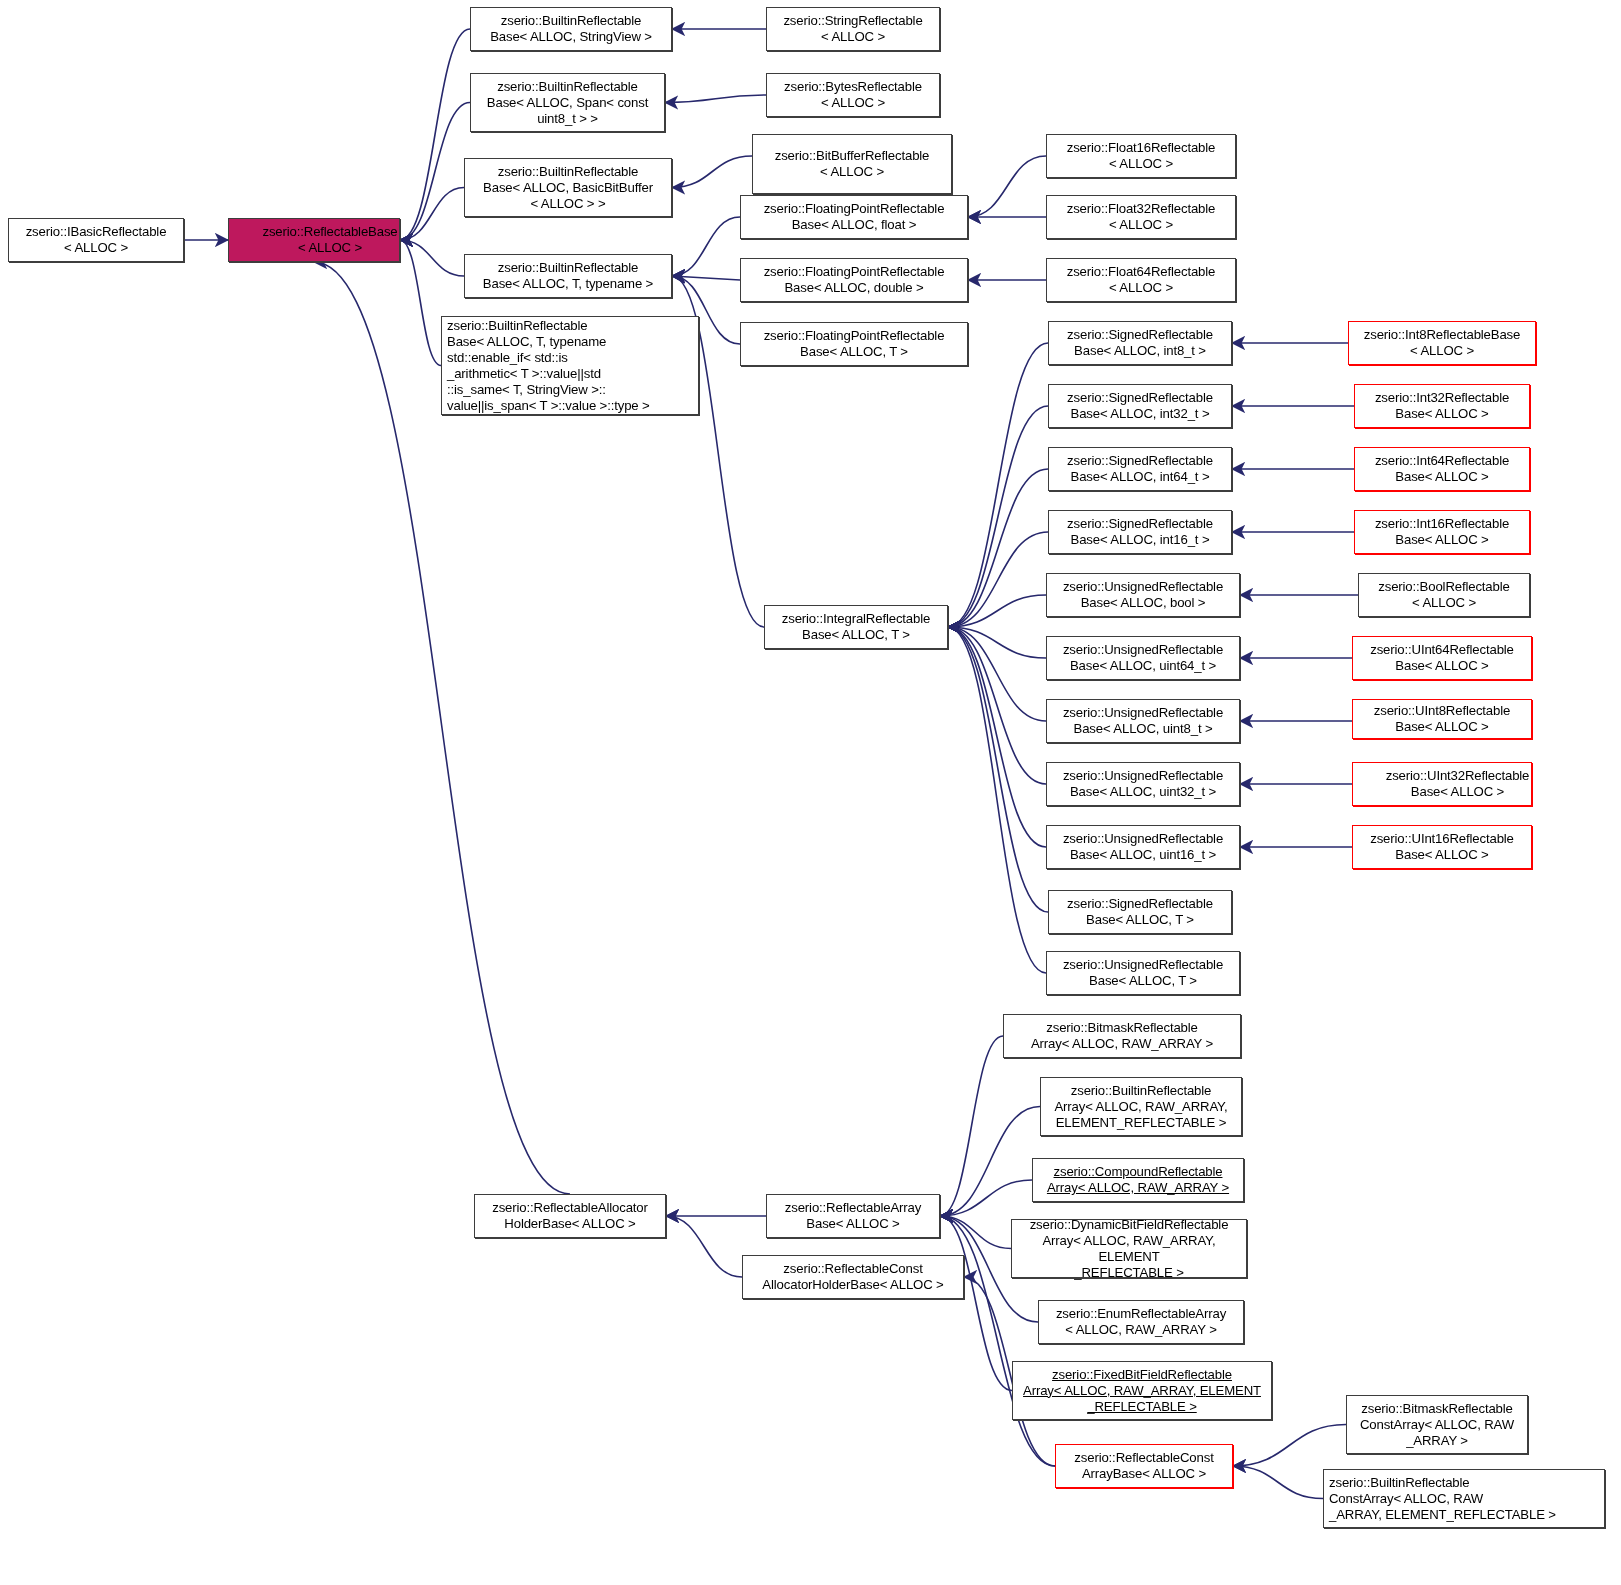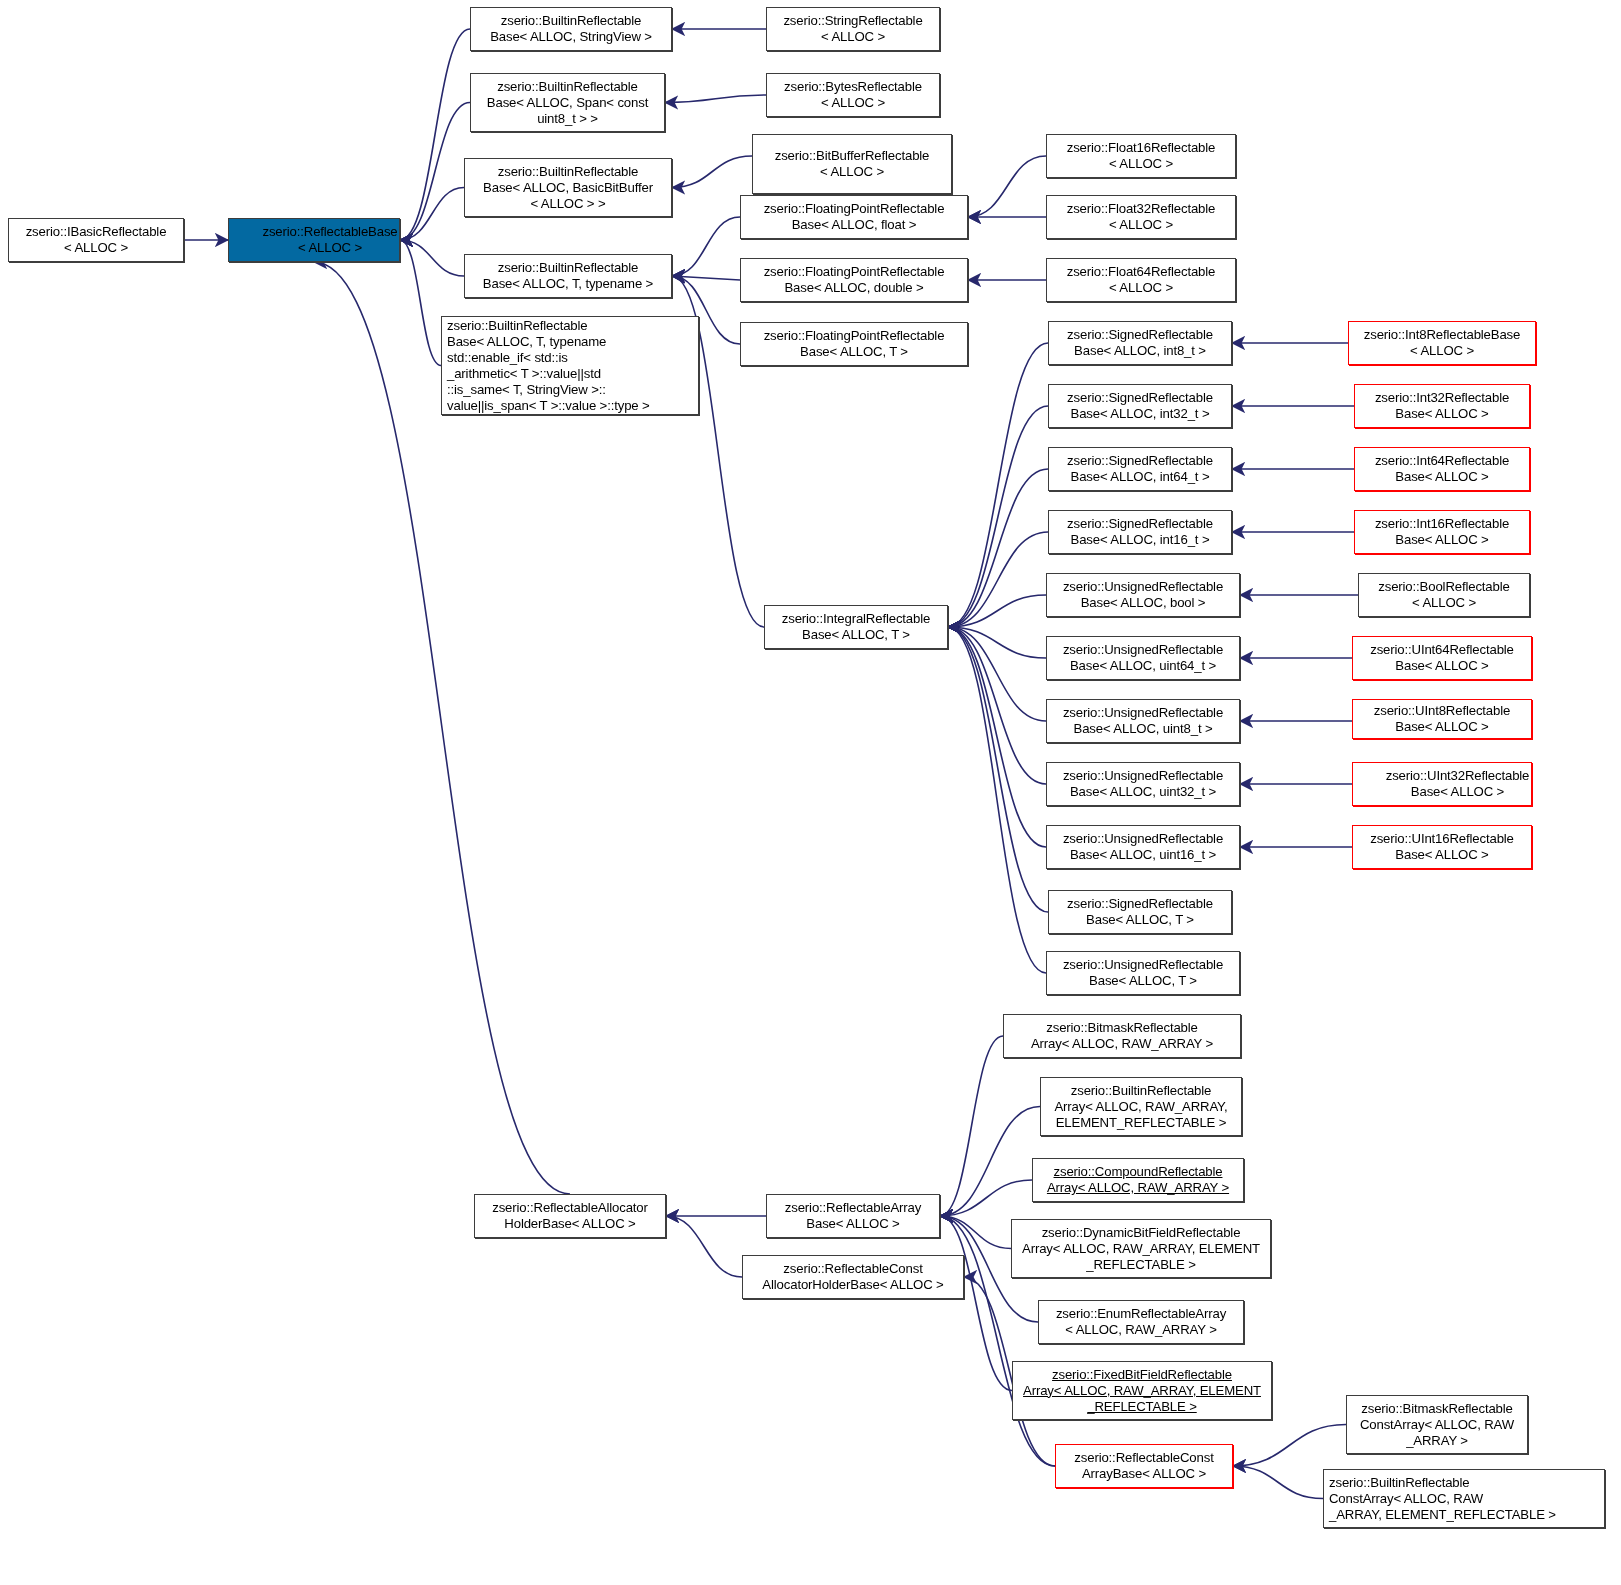--- a/index.html
+++ b/index.html
@@ -37,21 +37,21 @@
     justify-content: center;
     white-space: pre-line;
     letter-spacing: -0.15px;
     box-shadow: 1px 1px 0 0 #3d3d3d;
   }
   .node.red {
     border-color: #ff0000;
     box-shadow: 1px 1px 0 0 #ff0000;
   }
   .node.highlight {
-    background: #0369a1;
+    background: #be185d;
     padding-left: 32px;
   }
   .node.leftalign {
     text-align: left;
     justify-content: flex-start;
     padding-left: 5px;
   }
 </style>
 </head>
 <body>
@@ -196,21 +196,21 @@
 Base&lt; ALLOC, T &gt;</div>
       <div class="node" style="left: 1046px; top: 951px; width: 194px; height: 44px;">zserio::UnsignedReflectable
 Base&lt; ALLOC, T &gt;</div>
       <div class="node" style="left: 1003px; top: 1014px; width: 238px; height: 44px;">zserio::BitmaskReflectable
 Array&lt; ALLOC, RAW_ARRAY &gt;</div>
       <div class="node" style="left: 1040px; top: 1077px; width: 202px; height: 59px;">zserio::BuiltinReflectable
 Array&lt; ALLOC, RAW_ARRAY,
 ELEMENT_REFLECTABLE &gt;</div>
       <div class="node" style="left: 1032px; top: 1158px; width: 212px; height: 44px; text-decoration: underline;">zserio::CompoundReflectable
 Array&lt; ALLOC, RAW_ARRAY &gt;</div>
-      <div class="node" style="left: 1011px; top: 1219px; width: 260px; height: 59px;">zserio::DynamicBitFieldReflectable
+      <div class="node" style="left: 1011px; top: 1219px; width: 236px; height: 59px;">zserio::DynamicBitFieldReflectable
 Array&lt; ALLOC, RAW_ARRAY, ELEMENT
 _REFLECTABLE &gt;</div>
       <div class="node" style="left: 1038px; top: 1300px; width: 206px; height: 44px;">zserio::EnumReflectableArray
 &lt; ALLOC, RAW_ARRAY &gt;</div>
       <div class="node" style="left: 1012px; top: 1361px; width: 260px; height: 59px; text-decoration: underline;">zserio::FixedBitFieldReflectable
 Array&lt; ALLOC, RAW_ARRAY, ELEMENT
 _REFLECTABLE &gt;</div>
       <div class="node red" style="left: 1055px; top: 1444px; width: 178px; height: 44px;">zserio::ReflectableConst
 ArrayBase&lt; ALLOC &gt;</div>
       <div class="node" style="left: 1346px; top: 1395px; width: 182px; height: 59px;">zserio::BitmaskReflectable

